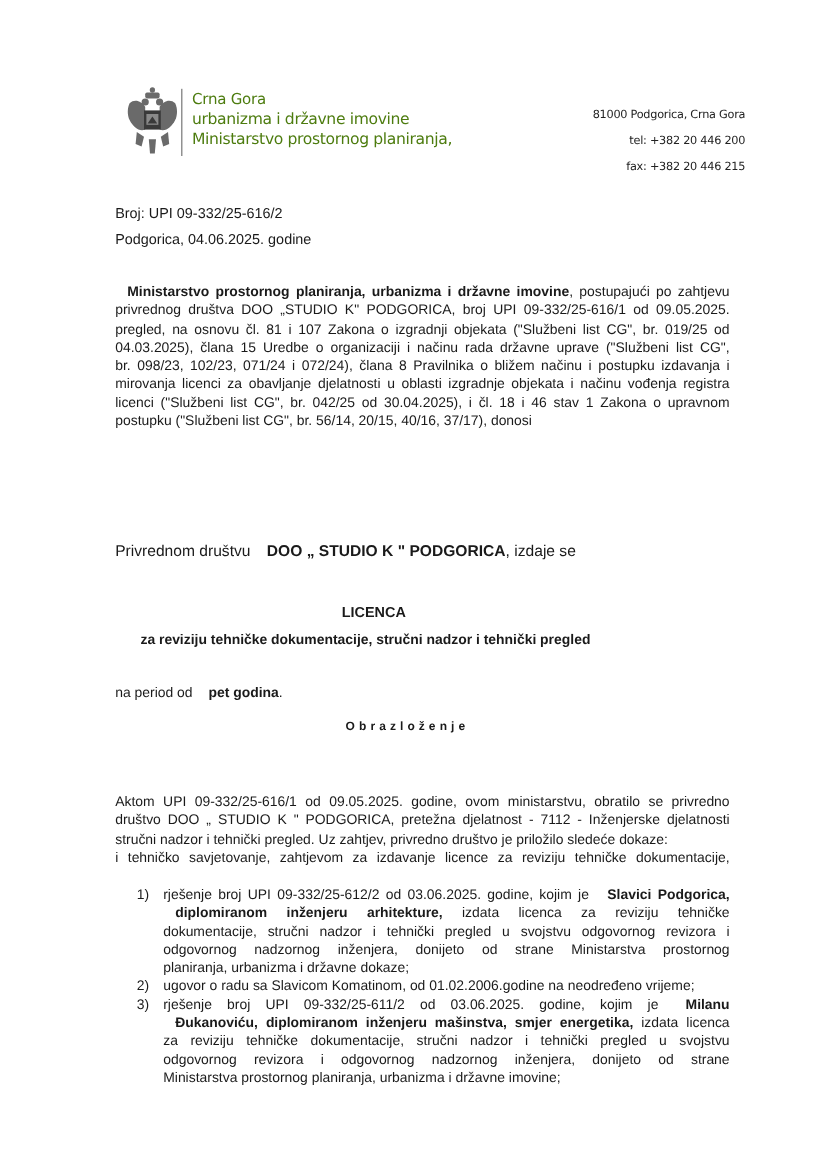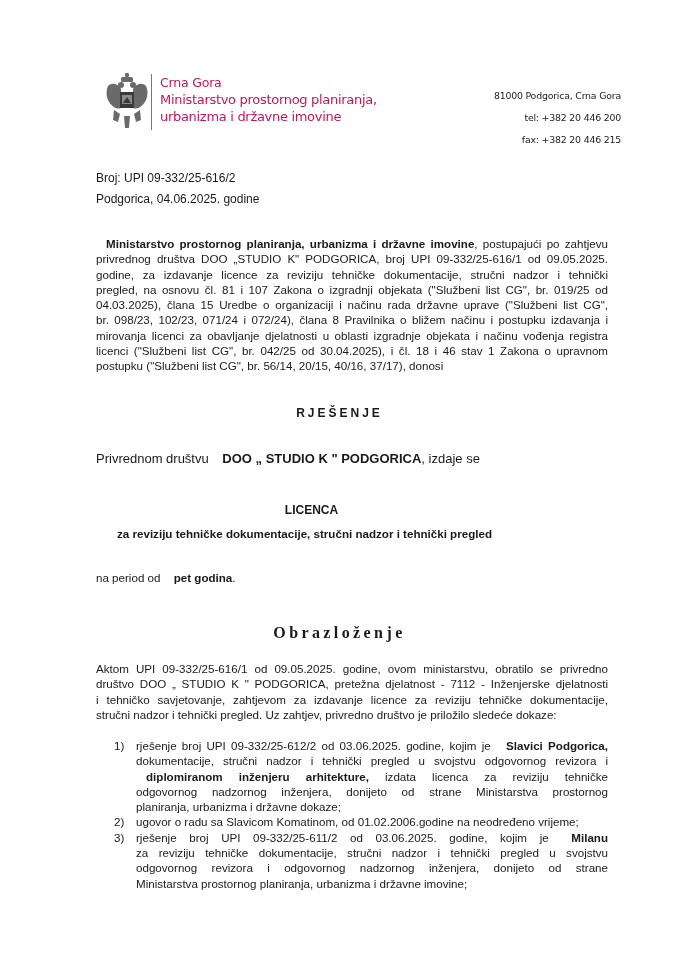--- a/index.html
+++ b/index.html
@@ -2,21 +2,21 @@
 <html><head>
 <meta charset="utf-8">
 <style>
   html, body { margin: 0; padding: 0; background: #ffffff; }
   body { width: 679px; height: 960px; position: relative; overflow: hidden; color: #1a1a1a; font-family: "Liberation Sans", sans-serif; }
   .page { position: absolute; left: 0; top: 0; width: 679px; height: 960px; background: #fff; }
 
   
   .crest { position: absolute; left: 104px; top: 70px; width: 46px; height: 62px; }
   .vline { position: absolute; left: 151px; top: 74px; width: 1px; height: 56px; background: #777; }
-  .ministry-block { position: absolute; left: 160px; top: 74px; font-family: "DejaVu Sans", sans-serif; color: #be185d; }
+  .ministry-block { position: absolute; left: 160px; top: 74px; font-family: "DejaVu Sans", sans-serif; color: #4d7c0f; }
   .ministry-country { font-size: 12.5px; line-height: 17px; letter-spacing: -0.2px; }
   .ministry-name { font-size: 13px; line-height: 17px; letter-spacing: -0.3px; }
 
   .address { position: absolute; right: 58px; top: 89px; text-align: right; font-family: "DejaVu Sans", sans-serif; font-size: 9.4px; color: #222; letter-spacing: -0.2px; }
   .address div { height: 22px; line-height: 14px; }
 
   
   .ref { position: absolute; left: 96px; top: 168px; font-size: 12px; line-height: 20px; }
   .ref div { height: 21px; }
 
@@ -25,21 +25,21 @@
   .intro .line { display: block; text-align: justify; text-align-last: justify; height: 15.3px; white-space: nowrap; }
   .intro .line.last { text-align-last: left; }
   b { font-weight: bold; padding-left: 10px; }
 
   .heading-spaced { position: absolute; left: 0; width: 679px; text-align: center; font-weight: bold; font-size: 12px; letter-spacing: 3px; }
   .rjesenje { top: 406px; }
   .issue-line { position: absolute; left: 96px; top: 451px; font-size: 13px; }
   .licenca { position: absolute; left: 0; width: 623px; top: 503px; text-align: center; font-weight: bold; font-size: 12px; }
   .licenca-sub { position: absolute; left: 0; width: 609px; top: 527px; text-align: center; font-weight: bold; font-size: 11.6px; }
   .period { position: absolute; left: 96px; top: 571px; font-size: 11.6px; }
-  .obraz { top: 624px; font-size: 16px; letter-spacing: 3.4px; font-family: Liberation Serif, serif; }
+  .obraz { top: 600px; font-size: 10px; letter-spacing: 3.4px; }
 
   .body-par { position: absolute; left: 96px; top: 661px; width: 512px; }
   .body-par .line { display: block; text-align: justify; text-align-last: justify; height: 15.3px; white-space: nowrap; }
   .body-par .line.last { text-align-last: left; }
 
   .list { position: absolute; left: 114px; top: 738px; width: 494px; font-size: 11.6px; }
   .li { position: relative; padding-left: 22px; }
   .li .num { position: absolute; left: 0; top: 0; }
   .li .line { display: block; text-align: justify; text-align-last: justify; height: 15.3px; white-space: nowrap; }
   .li .line.last { text-align-last: left; }
@@ -63,84 +63,83 @@
         <path d="M20 46 L26 46 L25 58 L21 58Z"></path>
       </g>
       <rect x="16" y="22" width="14" height="16" fill="#3a3a3a"></rect>
       <rect x="18" y="25" width="10" height="9" fill="#8a8a8a"></rect>
       <path d="M19 33 L23 27 L27 33Z" fill="#3a3a3a"></path>
     </svg>
   </div>
   <div class="vline"></div>
   <div class="ministry-block">
     <div class="ministry-country">Crna Gora</div>
+    <div class="ministry-name">urbanizma i državne imovine</div>
     <div class="ministry-name">Ministarstvo prostornog planiranja,</div>
-    <div class="ministry-name">urbanizma i državne imovine</div>
   </div>
 
   <div class="address">
     <div>81000 Podgorica, Crna Gora</div>
     <div>tel: +382 20 446 200</div>
     <div>fax: +382 20 446 215</div>
   </div>
 
   <div class="ref">
     <div>Broj: UPI 09-332/25-616/2</div>
     <div>Podgorica, 04.06.2025. godine</div>
   </div>
 
   <div class="intro txt">
     <span class="line"><b>Ministarstvo prostornog planiranja, urbanizma i državne imovine</b><span>, postupajući po zahtjevu</span></span>
     <span class="line">privrednog društva DOO „STUDIO K" PODGORICA, broj UPI 09-332/25-616/1 od 09.05.2025.</span>
-    <span class="line">godine, za izdavanje licence za reviziju tehničke dokumentacije, stručni nadzor i tehnički</span>
     <span class="line">pregled, na osnovu čl. 81 i 107 Zakona o  izgradnji objekata ("Službeni list CG", br. 019/25 od</span>
     <span class="line">04.03.2025), člana 15 Uredbe o organizaciji i načinu rada državne uprave ("Službeni list CG",</span>
     <span class="line">br. 098/23, 102/23, 071/24 i 072/24), člana 8 Pravilnika o bližem načinu i postupku izdavanja i</span>
     <span class="line">mirovanja licenci za obavljanje djelatnosti u oblasti izgradnje objekata i načinu vođenja registra</span>
     <span class="line">licenci ("Službeni list CG", br. 042/25 od 30.04.2025),  i čl. 18 i 46 stav 1 Zakona o upravnom</span>
     <span class="line last">postupku ("Službeni list CG", br. 56/14, 20/15, 40/16, 37/17), donosi</span>
   </div>
 
-  <div class="heading-spaced rjesenje">RJEŠENJE</div>
 
   <div class="issue-line">
     <span>Privrednom društvu </span><b>DOO „ STUDIO K " PODGORICA</b><span>, izdaje se</span>
   </div>
 
   <div class="licenca">LICENCA</div>
   <div class="licenca-sub">za reviziju tehničke dokumentacije, stručni nadzor i tehnički pregled</div>
 
   <div class="period">
     <span>na period od </span><b>pet godina</b><span>.</span>
   </div>
 
   <div class="heading-spaced obraz">Obrazloženje</div>
 
   <div class="body-par txt">
     <span class="line">Aktom UPI 09-332/25-616/1 od 09.05.2025. godine, ovom ministarstvu, obratilo se privredno</span>
     <span class="line">društvo DOO „ STUDIO K " PODGORICA, pretežna djelatnost - 7112 - Inženjerske djelatnosti</span>
+    <span class="line last">stručni nadzor i tehnički pregled. Uz zahtjev, privredno društvo je priložilo sledeće dokaze:</span>
     <span class="line">i tehničko savjetovanje, zahtjevom za izdavanje licence za reviziju tehničke dokumentacije,</span>
-    <span class="line last">stručni nadzor i tehnički pregled. Uz zahtjev, privredno društvo je priložilo sledeće dokaze:</span>
   </div>
 
   <div class="list txt">
     <div class="li">
       <span class="num">1)</span>
       <span class="line"><span>rješenje broj UPI 09-332/25-612/2 od 03.06.2025. godine, kojim je </span><b>Slavici Podgorica,</b></span>
+      <span class="line"><b>diplomiranom inženjeru arhitekture,</b><span> izdata licenca za reviziju tehničke</span></span>
       <span class="line">dokumentacije, stručni nadzor i tehnički pregled u svojstvu odgovornog revizora i</span>
-      <span class="line"><b>diplomiranom inženjeru arhitekture,</b><span> izdata licenca za reviziju tehničke</span></span>
       <span class="line">odgovornog nadzornog inženjera, donijeto od strane Ministarstva prostornog</span>
       <span class="line last">planiranja, urbanizma i državne dokaze;</span>
     </div>
     <div class="li">
       <span class="num">2)</span>
       <span class="line last">ugovor o radu sa Slavicom Komatinom, od 01.02.2006.godine na neodređeno vrijeme;</span>
     </div>
     <div class="li">
       <span class="num">3)</span>
       <span class="line"><span>rješenje broj UPI 09-332/25-611/2 od 03.06.2025. godine, kojim je </span><b>Milanu</b></span>
+      <span class="line"><b>Đukanoviću, diplomiranom inženjeru mašinstva, smjer energetika,</b><span> izdata licenca</span></span>
       <span class="line">za reviziju tehničke dokumentacije, stručni nadzor i tehnički pregled u svojstvu</span>
       <span class="line">odgovornog revizora i odgovornog nadzornog inženjera, donijeto od strane</span>
       <span class="line last">Ministarstva prostornog planiranja, urbanizma i državne imovine;</span>
     </div>
   </div>
 
 </div>
 
 </body></html>

